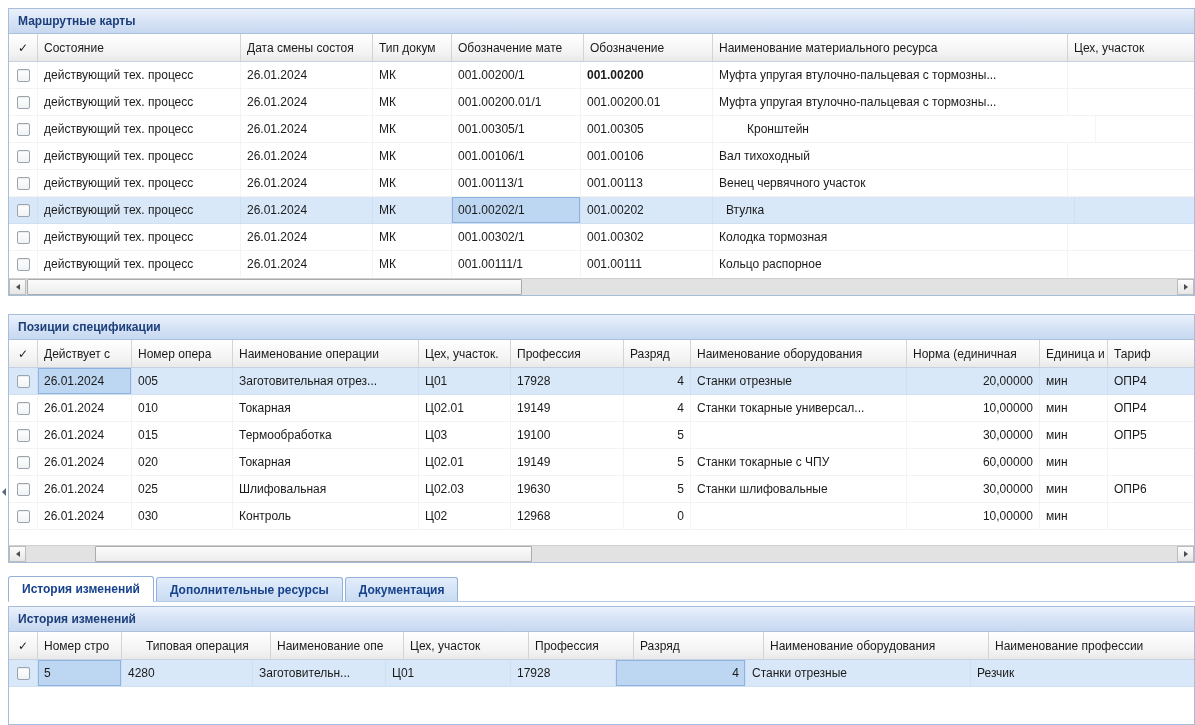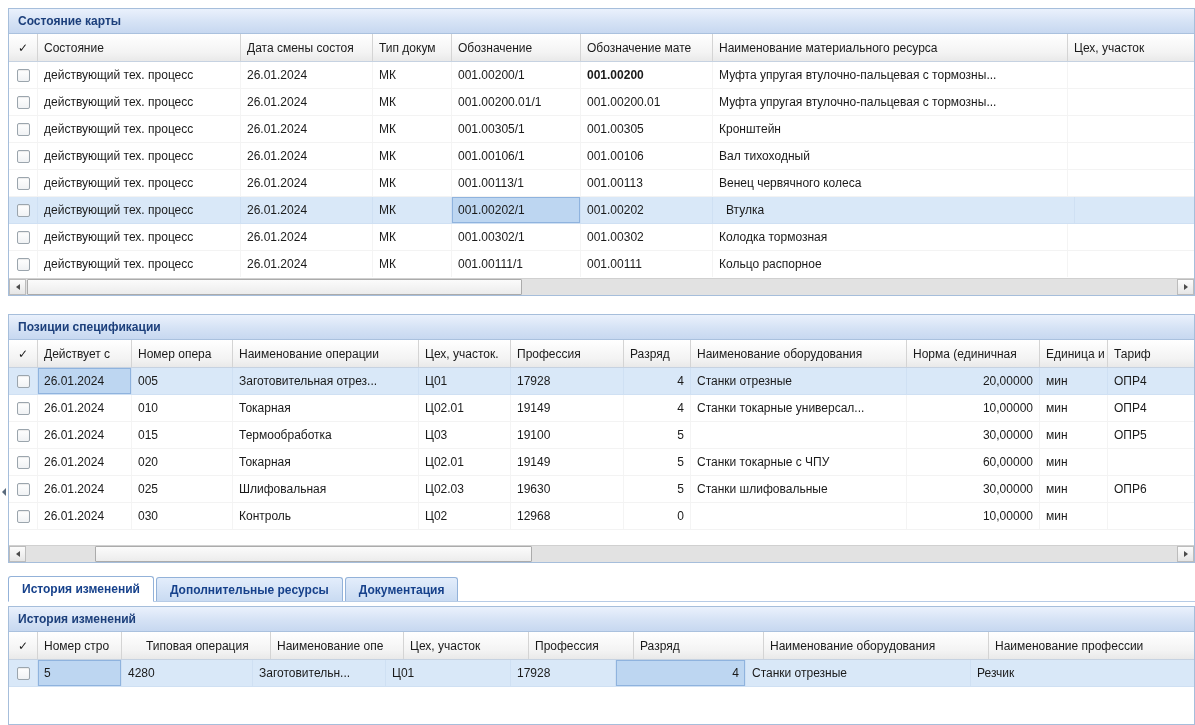--- a/index.html
+++ b/index.html
@@ -42,28 +42,28 @@
   .tab.active{height:26px;background:#fff;margin-bottom:-1px;border-bottom:1px solid #fff}
   .collapse-handle{position:absolute;left:-8px;width:8px;height:44px;display:flex;align-items:center;justify-content:center}
   .collapse-handle .tri{border-top-width:4px;border-bottom-width:4px;border-right-color:#5a6b7d}
 </style>
 </head>
 <body>
 
 <div class="page">
 
   <div class="panel" style="top:8px;height:288px">
-    <div class="panel-title">Состояние карты</div>
+    <div class="panel-title">Маршрутные карты</div>
     <div class="thead">
         <div class="hcell checkcol" style="width: 29px;">✓</div>
         <div class="hcell" style="width: 203px;">Состояние</div>
         <div class="hcell" style="width: 132px;">Дата смены состоя</div>
         <div class="hcell" style="width: 79px;">Тип докум</div>
+        <div class="hcell" style="width: 132px;">Обозначение мате</div>
         <div class="hcell" style="width: 129px;">Обозначение</div>
-        <div class="hcell" style="width: 132px;">Обозначение мате</div>
         <div class="hcell" style="width: 355px;">Наименование материального ресурса</div>
         <div class="hcell flex">Цех, участок</div>
       </div>
     <div class="tbody" style="height:215px">
         <div class="trow">
           <div class="cell checkcol" style="width: 29px;">
             <span class="checkbox"></span>
           </div>
           <div class="cell" style="width: 203px;">действующий тех. процесс</div>
           <div class="cell" style="width: 132px;">26.01.2024</div>
@@ -87,21 +87,21 @@
         </div>
         <div class="trow">
           <div class="cell checkcol" style="width: 29px;">
             <span class="checkbox"></span>
           </div>
           <div class="cell" style="width: 203px;">действующий тех. процесс</div>
           <div class="cell" style="width: 132px;">26.01.2024</div>
           <div class="cell" style="width: 79px;">МК</div>
           <div class="cell" style="width: 129px;">001.00305/1</div>
           <div class="cell" style="width: 132px;">001.00305</div>
-          <div class="cell" style="width: 355px;">Кронштейн</div>
+          <div class="cell" style="width: 355px; margin-left: 28px;">Кронштейн</div>
           <div class="cell flex"></div>
         </div>
         <div class="trow">
           <div class="cell checkcol" style="width: 29px;">
             <span class="checkbox"></span>
           </div>
           <div class="cell" style="width: 203px;">действующий тех. процесс</div>
           <div class="cell" style="width: 132px;">26.01.2024</div>
           <div class="cell" style="width: 79px;">МК</div>
           <div class="cell" style="width: 129px;">001.00106/1</div>
@@ -111,21 +111,21 @@
         </div>
         <div class="trow">
           <div class="cell checkcol" style="width: 29px;">
             <span class="checkbox"></span>
           </div>
           <div class="cell" style="width: 203px;">действующий тех. процесс</div>
           <div class="cell" style="width: 132px;">26.01.2024</div>
           <div class="cell" style="width: 79px;">МК</div>
           <div class="cell" style="width: 129px;">001.00113/1</div>
           <div class="cell" style="width: 132px;">001.00113</div>
-          <div class="cell" style="width: 355px;">Венец червячного колеса</div>
+          <div class="cell" style="width: 355px;">Венец червячного участок</div>
           <div class="cell flex"></div>
         </div>
         <div class="trow selected">
           <div class="cell checkcol" style="width: 29px;">
             <span class="checkbox"></span>
           </div>
           <div class="cell" style="width: 203px;">действующий тех. процесс</div>
           <div class="cell" style="width: 132px;">26.01.2024</div>
           <div class="cell" style="width: 79px;">МК</div>
           <div class="cell selcell" style="width: 129px;">001.00202/1</div>

